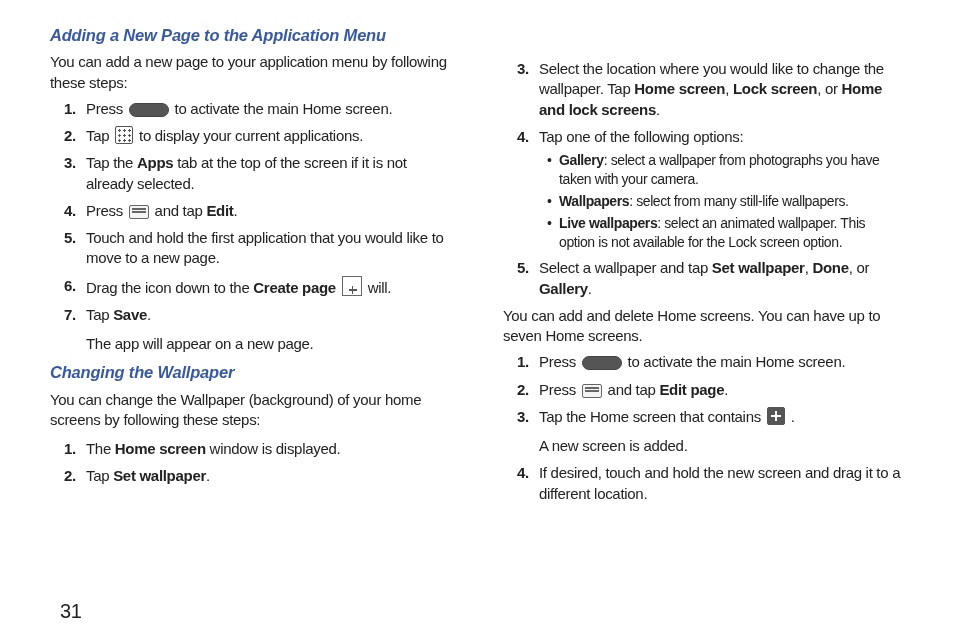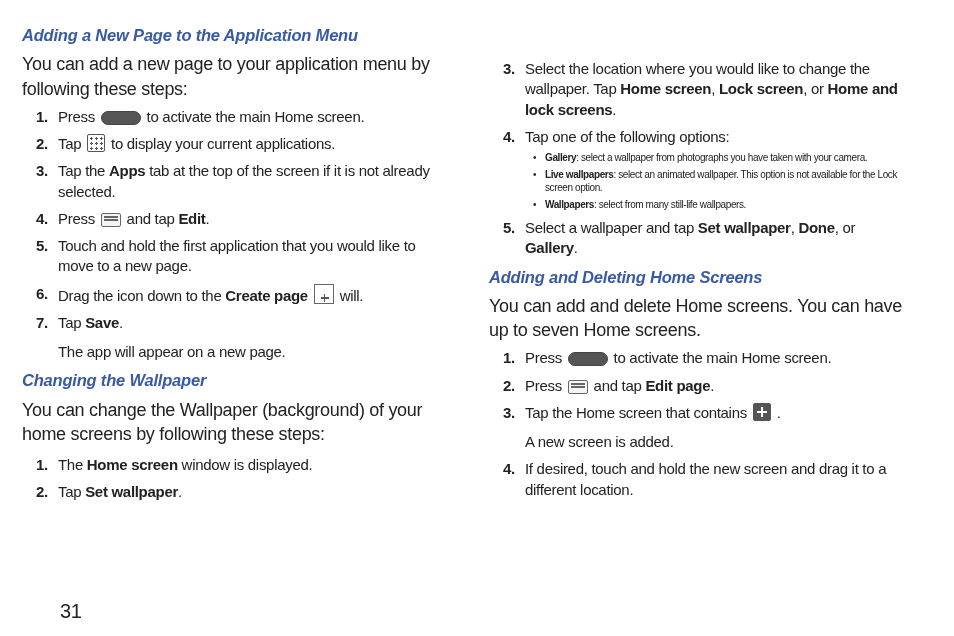--- a/index.html
+++ b/index.html
@@ -8,21 +8,21 @@
     font-family: Arial, Helvetica, sans-serif;
     font-size: 15px;
     color: #222;
     background: #fff;
     width: 954px;
     height: 636px;
     overflow: hidden;
   }
   .page {
     display: flex;
-    padding: 20px 50px 0 22px;
+    padding: 20px 50px 0 50px;
     gap: 52px;
     line-height: 1.35;
   }
   .column {
     flex: 1;
     min-width: 0;
   }
   .section-heading {
     font-family: Arial, Helvetica, sans-serif;
     font-weight: bold;
@@ -30,21 +30,21 @@
     color: #3759a6;
     font-size: 16.5px;
     margin: 4px 0 6px 0;
     letter-spacing: -0.2px;
   }
   .intro {
     margin: 2px 0 6px 0;
     font-family: "Helvetica Neue", Arial, sans-serif;
     font-stretch: condensed;
     letter-spacing: -0.3px;
-    font-size: 18px;
+    font-size: 15px;
   }
   .sub-heading {
     font-weight: bold;
     margin: 6px 0 4px 0;
     letter-spacing: -0.3px;
   }
   ol.steps {
     margin: 0 0 4px 0;
     padding-left: 36px;
     list-style: none;
@@ -69,21 +69,21 @@
   ul.bullets {
     list-style: none;
     margin: 4px 0 2px 0;
     padding-left: 8px;
   }
   ul.bullets > li {
     position: relative;
     padding-left: 12px;
     margin: 3px 0;
     letter-spacing: -0.4px;
-    font-size: 10px;
+    font-size: 14px;
   }
   ul.bullets > li::before {
     content: "•";
     position: absolute;
     left: 0;
   }
   b { font-weight: bold; }
   .page-number {
     position: absolute;
     left: 60px;
@@ -209,30 +209,29 @@
   <div class="column">
 
     <ol class="steps" style="counter-reset: step 2; margin-top: 39px;">
       <li>
         <span>Select the location where you would like to change the wallpaper. Tap </span><b>Home screen</b><span>, </span><b>Lock screen</b><span>, or </span><b>Home and lock screens</b><span>.</span>
       </li>
       <li>
         <span>Tap one of the following options:</span>
         <ul class="bullets">
           <li><b>Gallery</b><span>: select a wallpaper from photographs you have taken with your camera.</span></li>
+          <li><b>Wallpapers</b><span>: select from many still-life wallpapers.</span></li>
           <li><b>Live wallpapers</b><span>: select an animated wallpaper. This option is not available for the Lock screen option.</span></li>
-          <li><b>Wallpapers</b><span>: select from many still-life wallpapers.</span></li>
         </ul>
       </li>
       <li>
         <span>Select a wallpaper and tap </span><b>Set wallpaper</b><span>, </span><b>Done</b><span>, or </span><b>Gallery</b><span>.</span>
       </li>
     </ol>
 
-    <div class="section-heading">Adding and Deleting Home Screens</div>
     <div class="intro">You can add and delete Home screens. You can have up to seven Home screens.</div>
 
     <ol class="steps">
       <li>
         <span>Press </span><span class="icon icon-home"></span><span> to activate the main Home screen.</span>
       </li>
       <li>
         <span>Press </span><span class="icon icon-menu"></span><span> and tap </span><b>Edit page</b><span>.</span>
       </li>
       <li>

